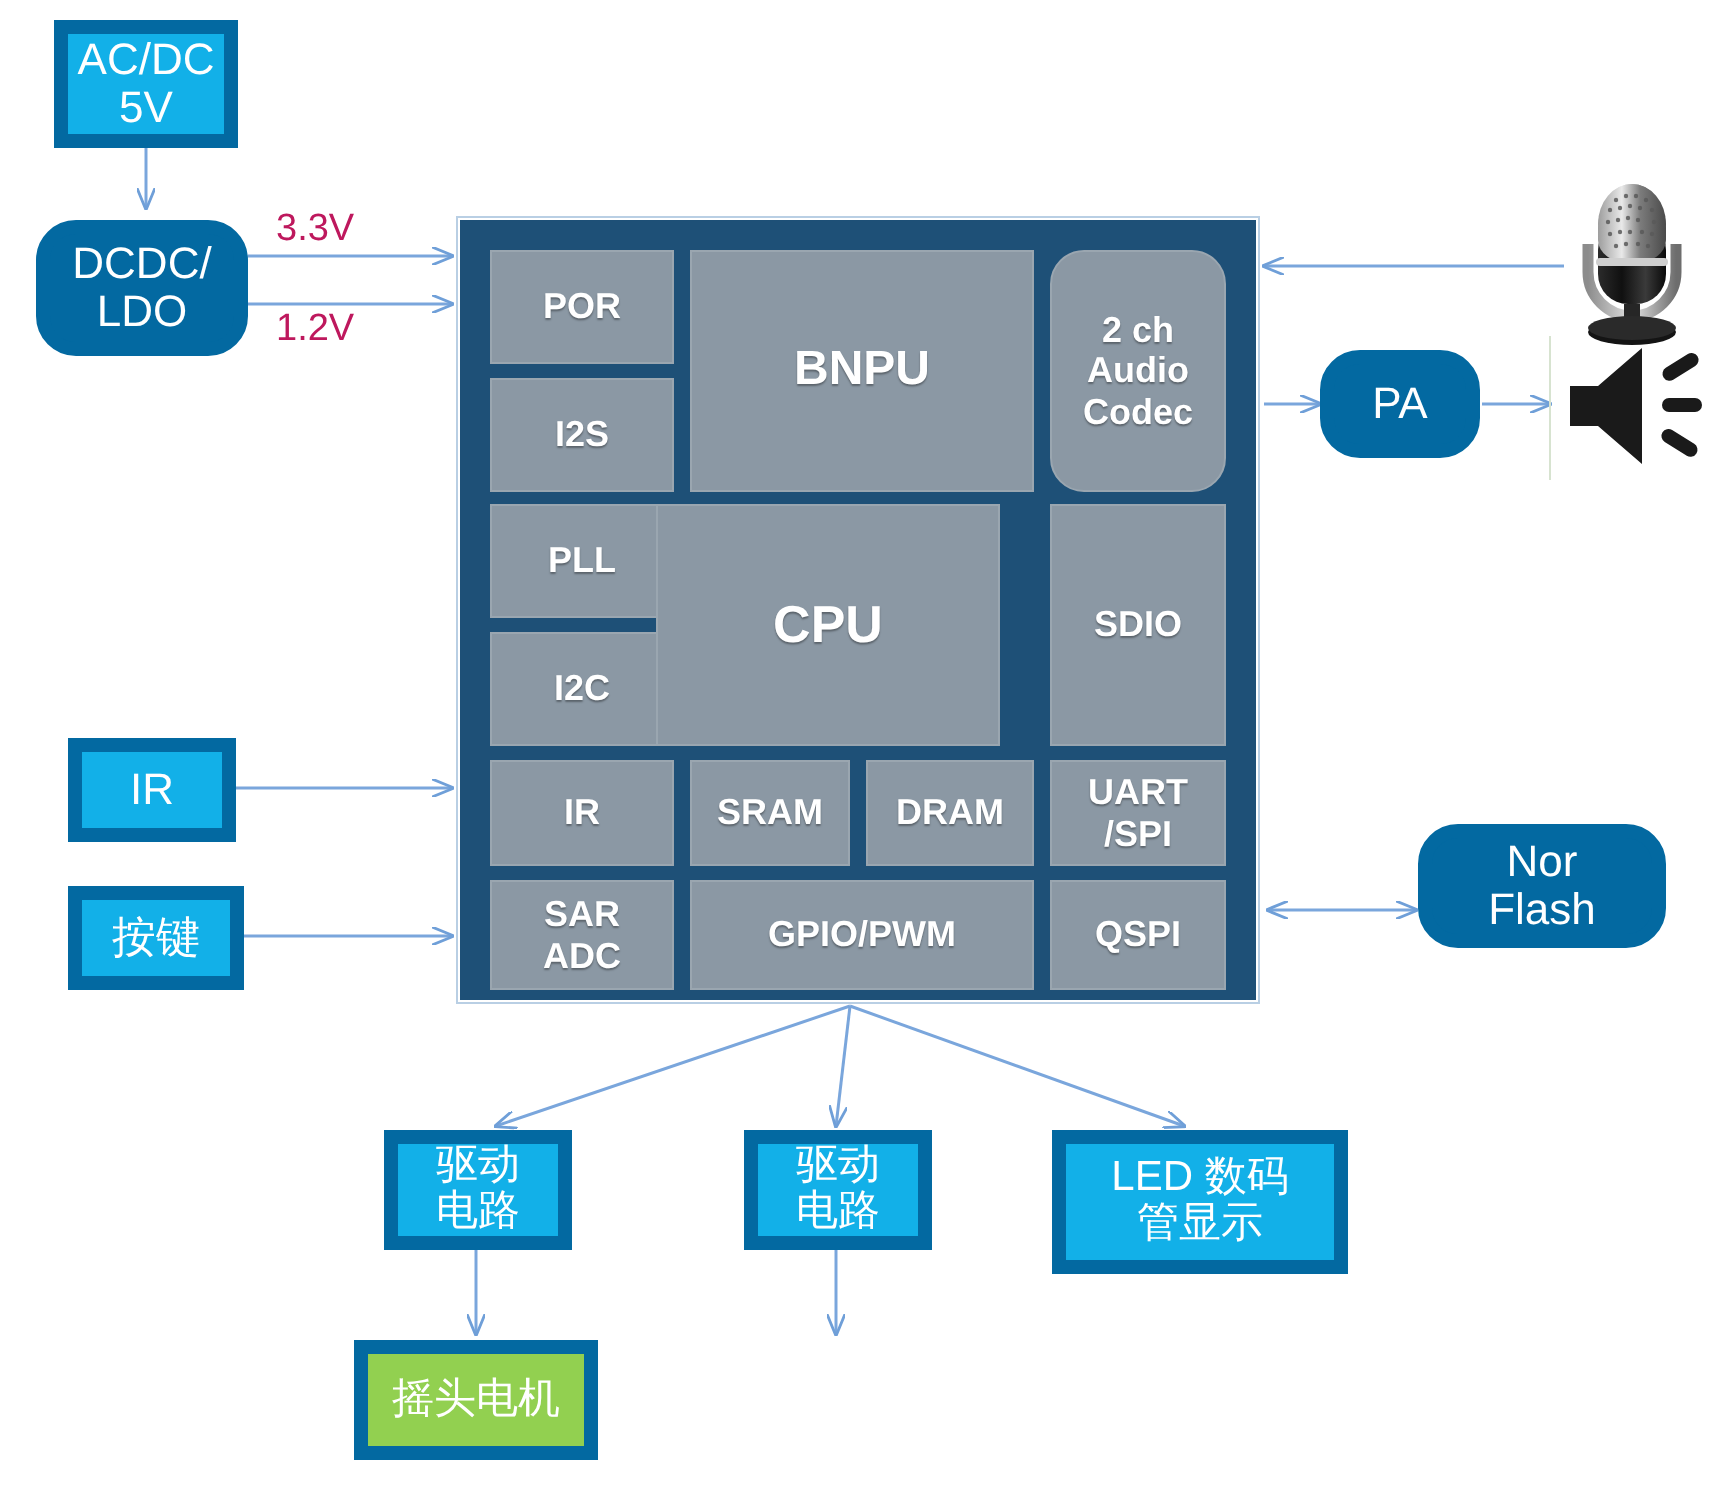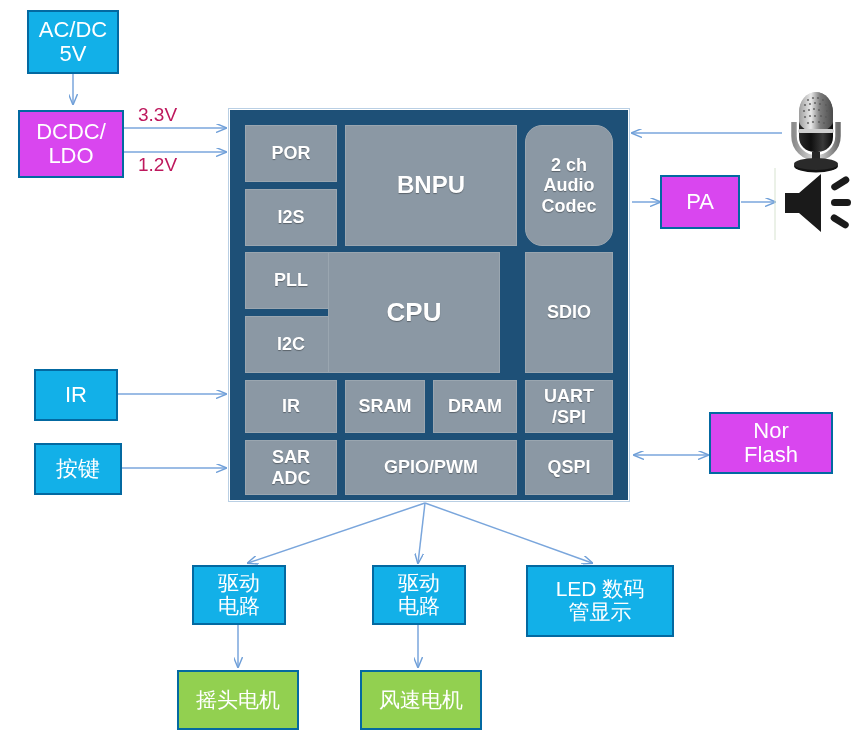--- a/index.html
+++ b/index.html
@@ -19,26 +19,26 @@
     position: absolute;
     box-sizing: border-box;
     display: flex;
     flex-direction: column;
     align-items: center;
     justify-content: center;
     text-align: center;
     color: #ffffff;
     line-height: 1.08;
     white-space: pre-line;
-    border: 2px solid #0369a1;
+    border: 7px solid #0369a1;
   }
   .box .ln { display: block; }
 
   .cyan  { background: #12b0e8; }
-  .black { background: #d946ef; }
+  .black { background: #0369a1; border-radius: 20px; }
   .green { background: #92d050; }
 
   
   #chip {
     position: absolute;
     left: 230px; top: 110px;
     width: 398px; height: 390px;
     box-sizing: border-box;
     background: #1e5077;
     border: 3px solid #1e5077;
@@ -264,17 +264,14 @@
 
   <div class="box cyan" style="left:526px; top:565px; width:148px; height:72px; font-size:21px;">
     <span class="ln">LED 数码</span>
     <span class="ln">管显示</span>
   </div>
 
   <div class="box green" style="left:177px; top:670px; width:122px; height:60px; font-size:21px;">
     <span class="ln">摇头电机</span>
   </div>
 
-  <div class="box green" style="left:360px; top:670px; width:122px; height:60px; font-size:21px;">
-    <span class="ln">风速电机</span>
-  </div>
 
 </div>
 
 </body></html>

